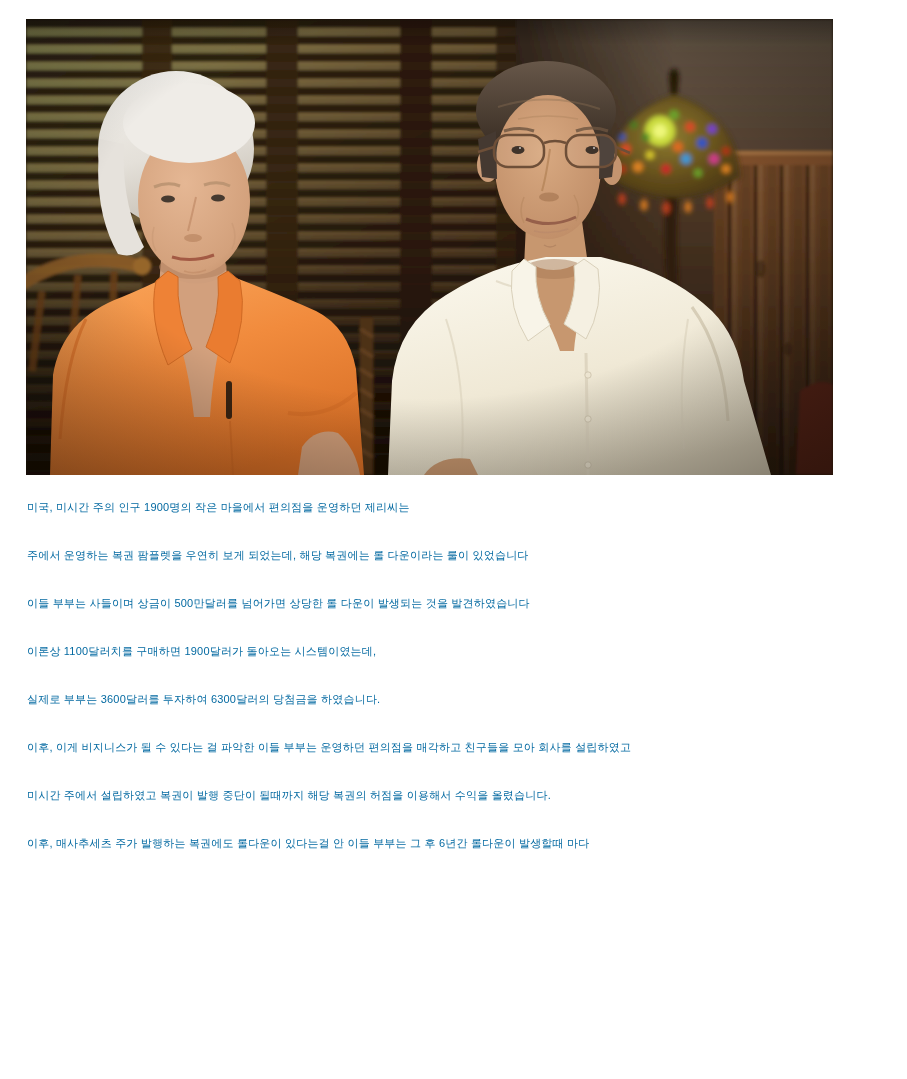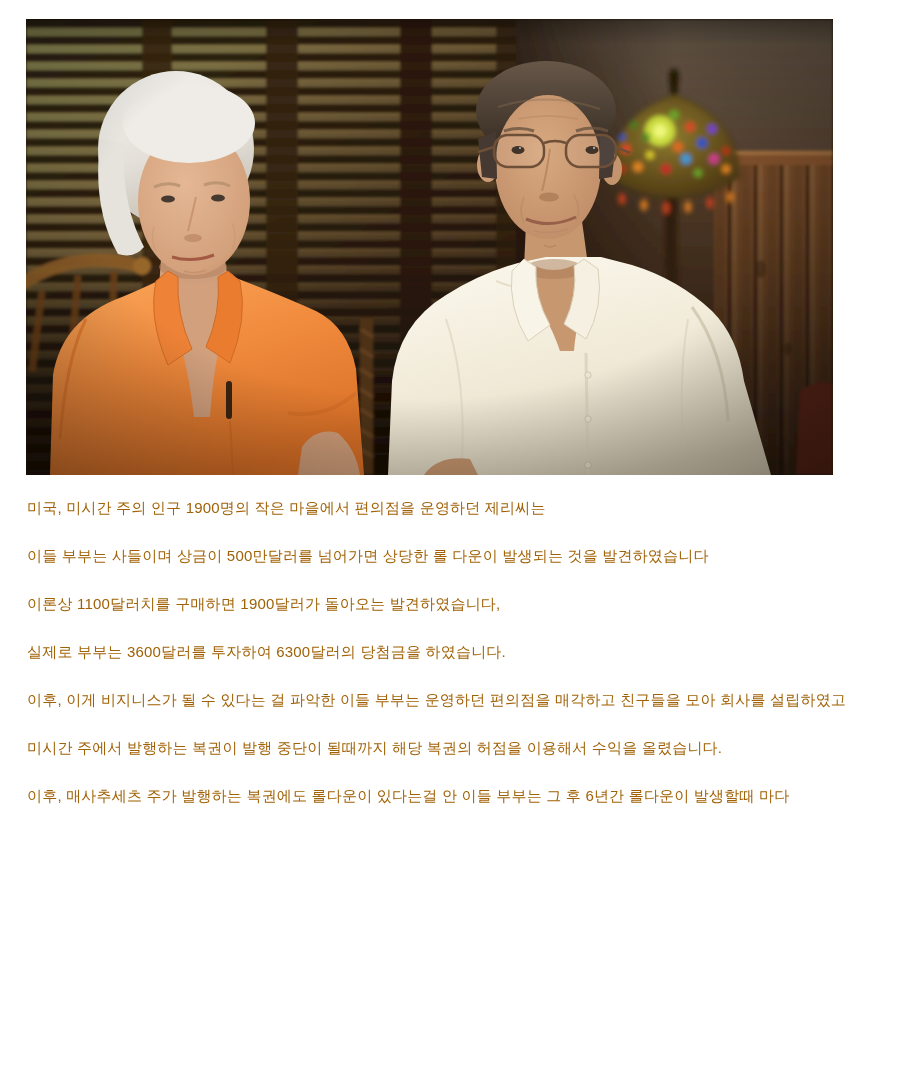--- a/index.html
+++ b/index.html
@@ -14,22 +14,22 @@
     width: 807px; height: 456px; margin: 0;
     overflow: hidden; background: #241608;
   }
   .photo svg { display: block; width: 807px; height: 456px; }
   .article {
     position: absolute; left: 27px; top: 475px; right: 10px;
     padding-top: 25px;
   }
   .article p {
     margin: 0 0 33px 0;
-    font-size: 15px; line-height: 15px;
-    color: #a16207; letter-spacing: 0.2px;
+    font-size: 11px; line-height: 15px;
+    color: #0369a1; letter-spacing: 0.2px;
     white-space: nowrap;
   }
   .article p.gap-lg { margin-top: 22px; }
   .article p.gap-sm { margin-top: 16px; }
 </style>
 </head>
 <body>
 
 <div class="page">
 
@@ -259,21 +259,22 @@
 
       <g>
         <rect width="807" height="456" fill="url(#gVign)"></rect>
         <rect width="807" height="26" fill="url(#gTop)"></rect>
       </g>
     </svg>
   </figure>
 
   <div class="article">
     <p>미국, 미시간 주의 인구 1900명의 작은 마을에서 편의점을 운영하던 제리씨는</p>
+    <p>주에서 운영하는 복권 팜플렛을 우연히 보게 되었는데, 해당 복권에는 롤 다운이라는 룰이 있었습니다</p>
     <p>이들 부부는 사들이며 상금이 500만달러를 넘어가면 상당한 롤 다운이 발생되는 것을 발견하였습니다</p>
-    <p>이론상 1100달러치를 구매하면 1900달러가 돌아오는 발견하였습니다,</p>
+    <p>이론상 1100달러치를 구매하면 1900달러가 돌아오는 시스템이였는데,</p>
     <p>실제로 부부는 3600달러를 투자하여 6300달러의 당첨금을 하였습니다.</p>
     <p class="gap-lg">이후, 이게 비지니스가 될 수 있다는 걸 파악한 이들 부부는 운영하던 편의점을 매각하고 친구들을 모아 회사를 설립하였고</p>
-    <p>미시간 주에서 발행하는 복권이 발행 중단이 될때까지 해당 복권의 허점을 이용해서 수익을 올렸습니다.</p>
+    <p>미시간 주에서 설립하였고 복권이 발행 중단이 될때까지 해당 복권의 허점을 이용해서 수익을 올렸습니다.</p>
     <p class="gap-sm">이후, 매사추세츠 주가 발행하는 복권에도 롤다운이 있다는걸 안 이들 부부는 그 후 6년간 롤다운이 발생할때 마다</p>
   </div>
 
 </div>
 
 </body></html>

